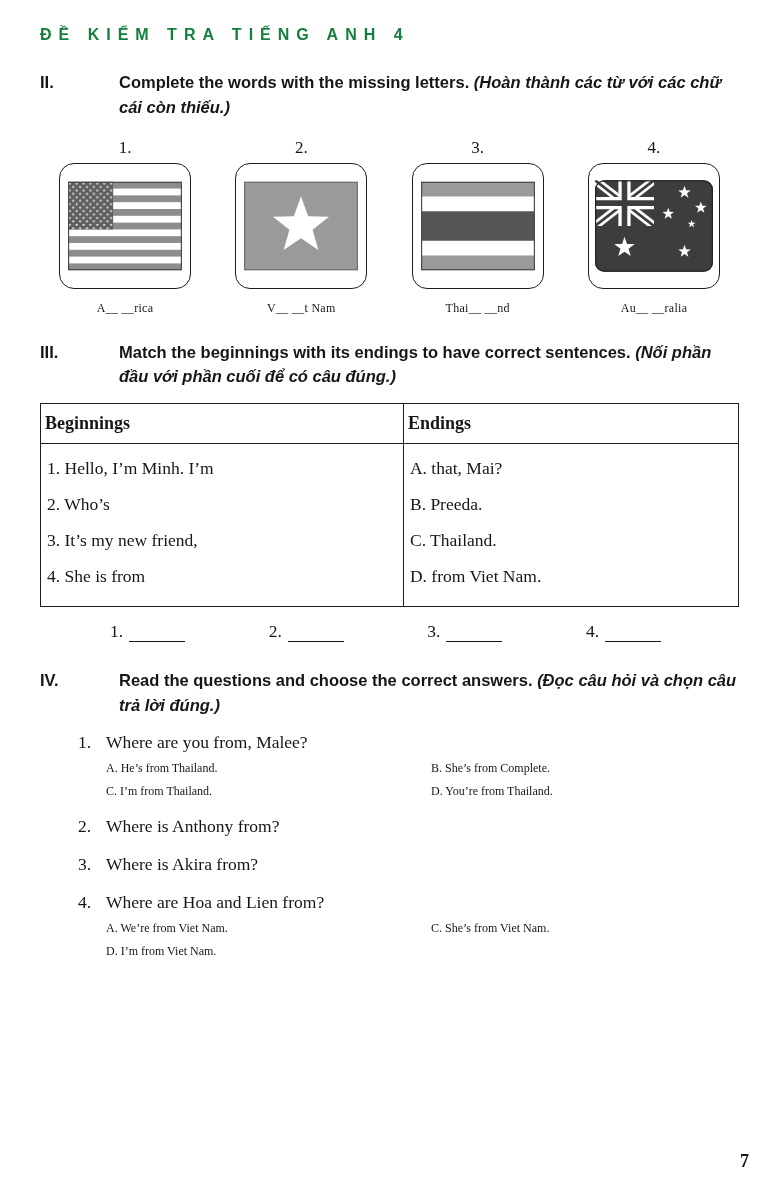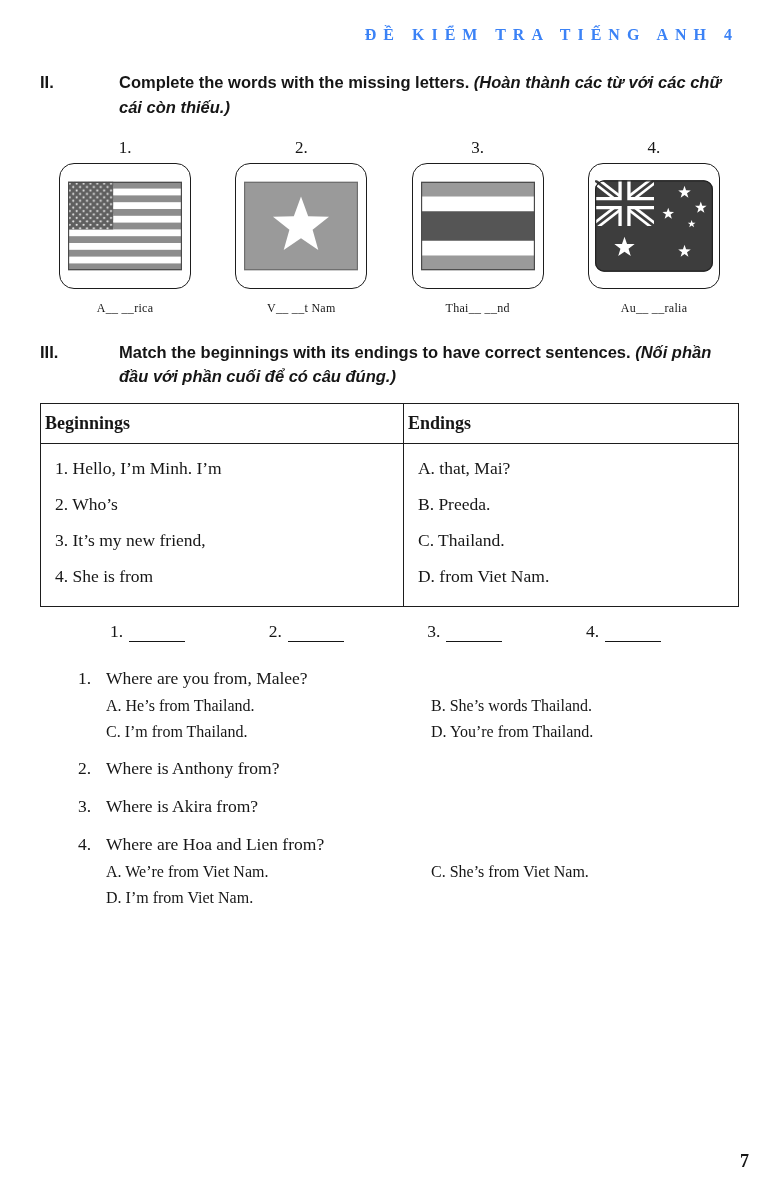--- a/index.html
+++ b/index.html
@@ -8,26 +8,26 @@
     background: #ffffff;
     font-family: "Liberation Serif", serif;
     color: #161616;
     position: relative;
     overflow: hidden;
   }
   .page { padding: 26px 40px 0 40px; }
 
   
   .page-header {
-    text-align: right;
-    font-family: Liberation Serif, serif;
+    text-align: left;
+    font-family: Liberation Sans, sans-serif;
     font-weight: bold;
     font-size: 16px;
     letter-spacing: 7px;
-    color: #3b82f6;
+    color: #15803d;
     margin-bottom: 26px;
   }
 
   
   .section-heading {
     display: flex;
     font-family: "Liberation Sans", sans-serif;
     font-weight: bold;
     font-size: 16.5px;
     line-height: 1.5;
@@ -61,21 +61,21 @@
   .match-table {
     width: 100%;
     border-collapse: collapse;
     margin-bottom: 14px;
   }
   .match-table th, .match-table td { border: 1.6px solid #1d1d1d; }
   .match-table th {
     font-size: 18px; font-weight: bold;
     padding: 9px 4px; text-align: left;
   }
-  .match-table td { vertical-align: top; padding: 14px 18px 4px 14px; }
+  .match-table td { vertical-align: top; padding: 14px 18px 4px 6px; }
   .match-table .col-begin { width: 52%; }
   .match-line { font-size: 17.5px; margin-bottom: 15px; }
 
   
   .answer-blanks {
     display: flex;
     justify-content: space-between;
     padding: 0 78px 0 70px;
     margin-bottom: 26px;
     font-size: 17.5px;
@@ -92,21 +92,21 @@
   .questions { padding-left: 38px; }
   .question-block { margin-bottom: 17px; }
   .question-line { display: flex; font-size: 17.5px; margin-bottom: 8px; }
   .question-line .q-num { width: 28px; flex-shrink: 0; }
   .options {
     display: grid;
     grid-template-columns: 325px 1fr;
     padding-left: 28px;
     row-gap: 8px;
   }
-  .option { font-size: 16px; }
+  .option { font-size: 12px; }
 
   .page-number {
     position: absolute;
     right: 30px; bottom: 28px;
     font-size: 18px; font-weight: bold;
   }
 </style>
 </head>
 <body>
 
@@ -258,31 +258,38 @@
     <span class="blank-item">
       <span>3.</span>
       <span class="blank-line"></span>
     </span>
     <span class="blank-item">
       <span>4.</span>
       <span class="blank-line"></span>
     </span>
   </div>
 
+  <div class="section-heading">
+    <span class="num">IV.</span>
+    <span>
+      <span>Read the questions and choose the correct answers.</span>
+      <span class="vi">(Đọc câu hỏi và chọn câu trả lời đúng.)</span>
+    </span>
+  </div>
 
   <div class="questions">
 
     <div class="question-block">
       <div class="question-line">
         <span class="q-num">1.</span>
         <span>Where are you from, Malee?</span>
       </div>
       <div class="options">
         <span class="option">A. He’s from Thailand.</span>
-        <span class="option">B. She’s words Thailand.</span>
+        <span class="option">B. She’s from Complete.</span>
         <span class="option">C. I’m from Thailand.</span>
         <span class="option">D. You’re from Thailand.</span>
       </div>
     </div>
 
     <div class="question-block">
       <div class="question-line">
         <span class="q-num">2.</span>
         <span>Where is Anthony from?</span>
       </div>

